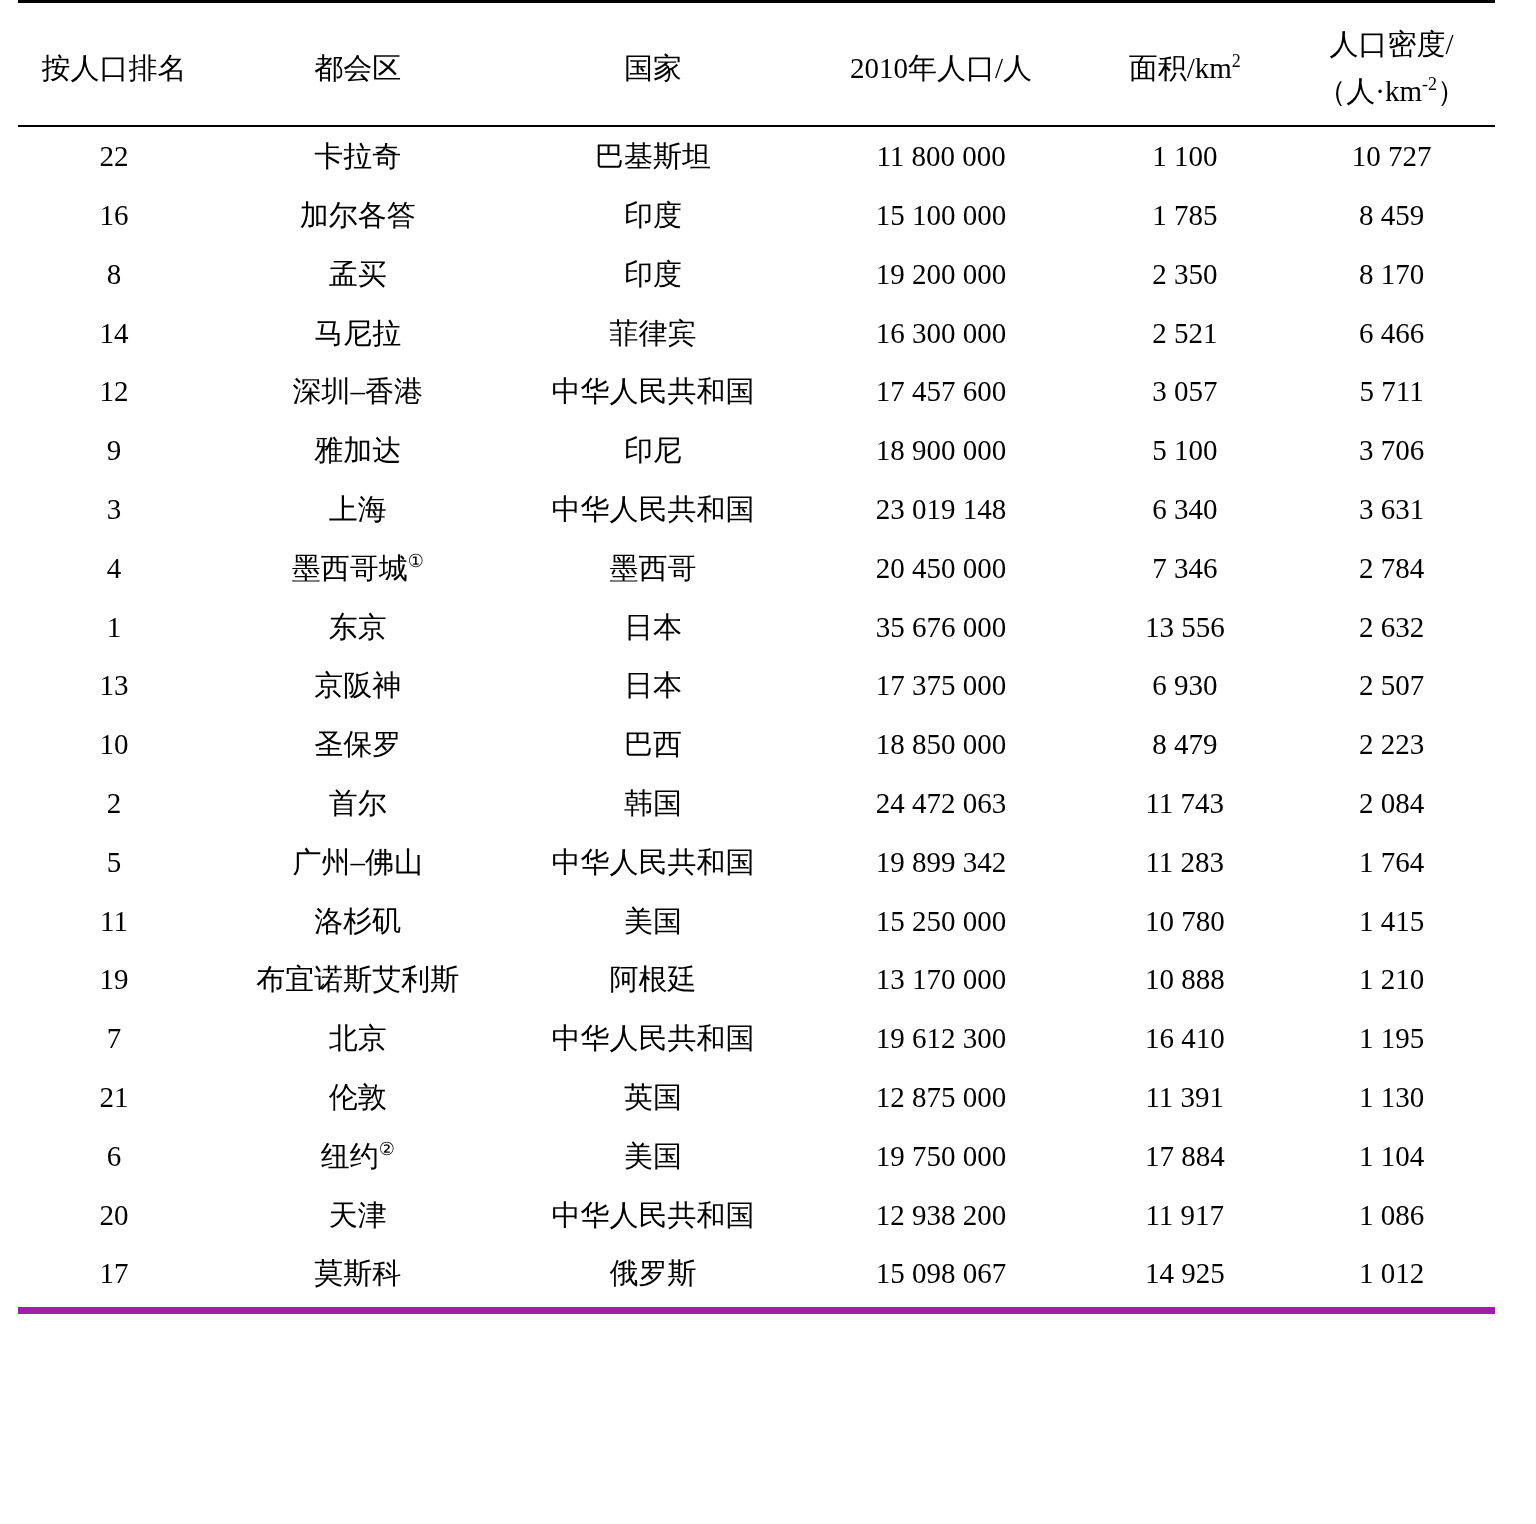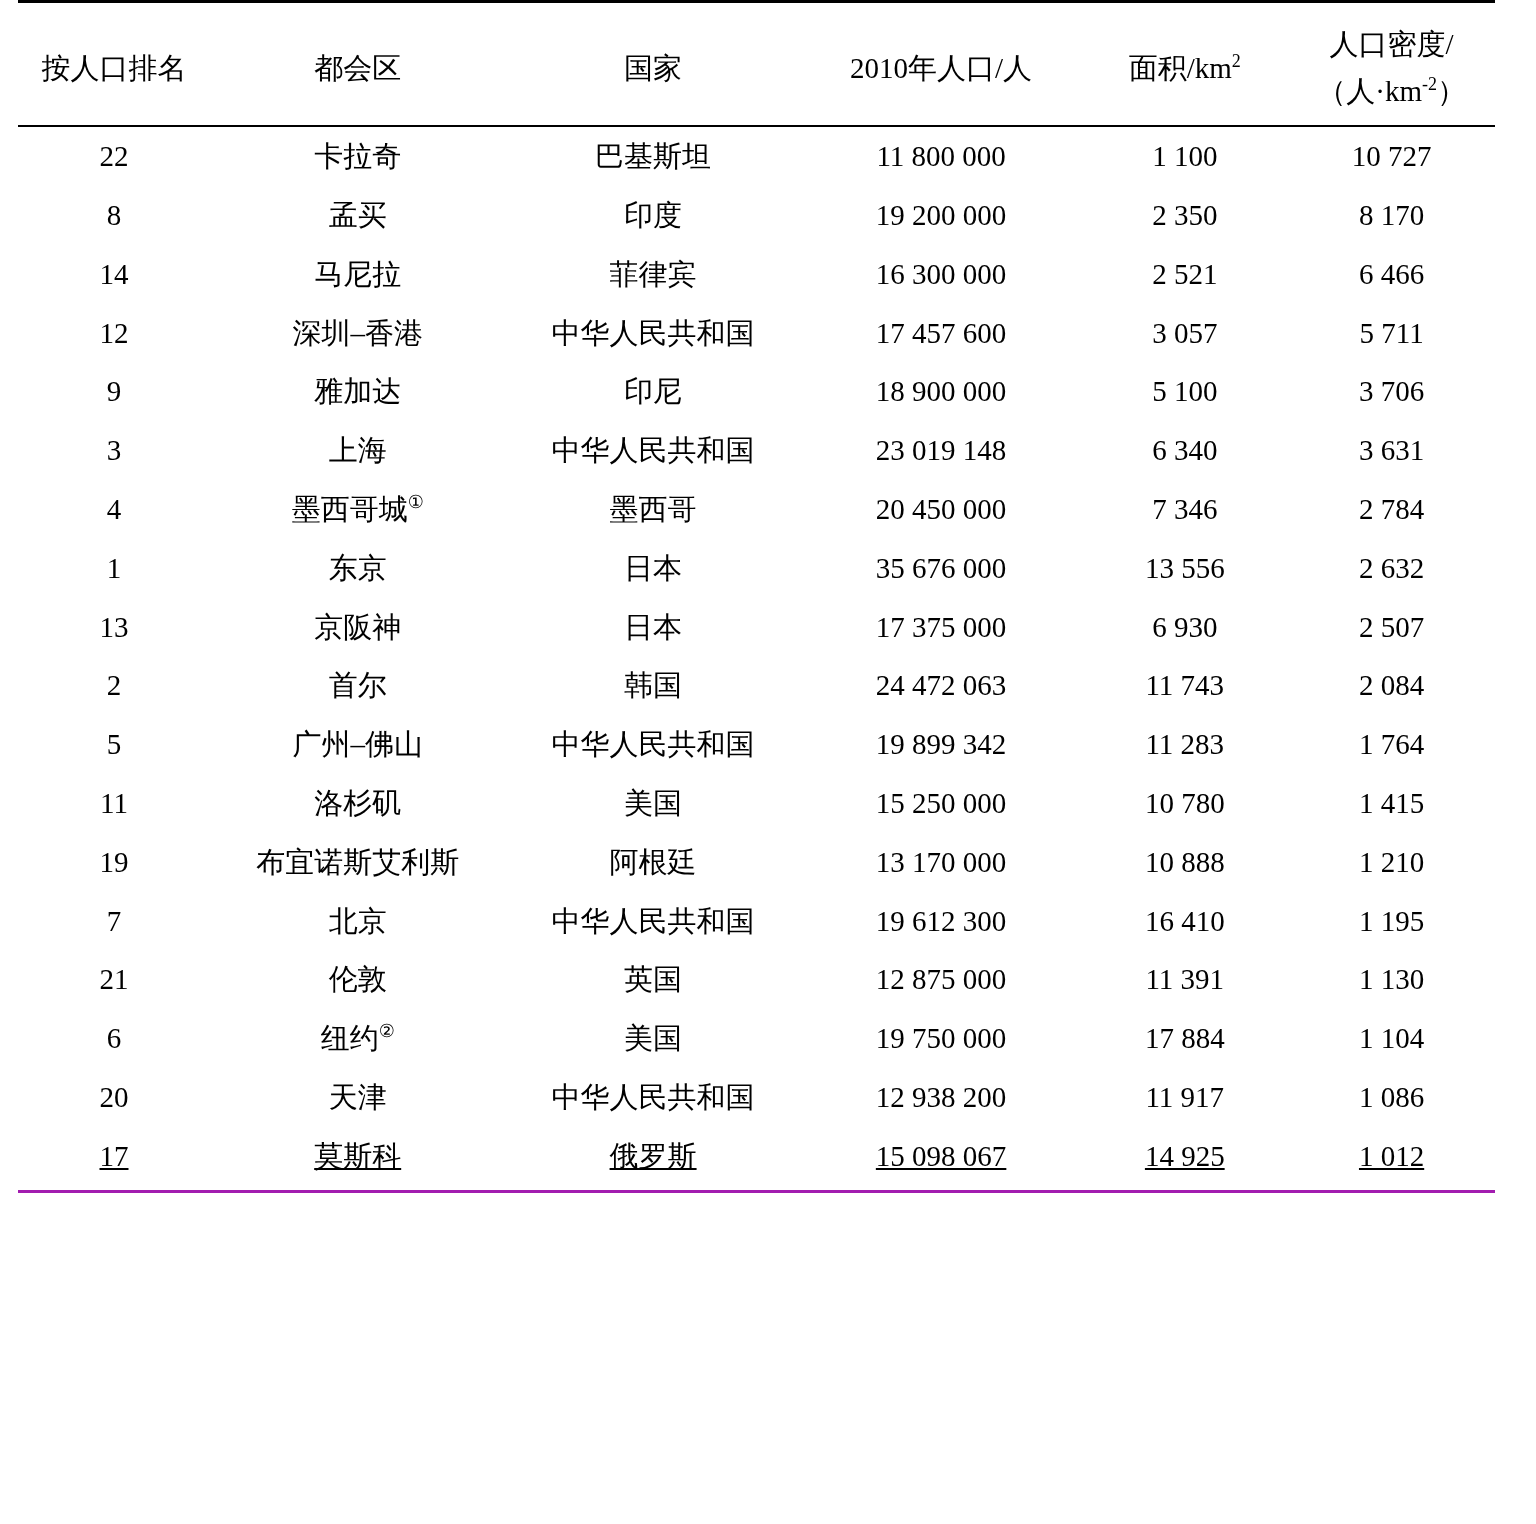--- a/index.html
+++ b/index.html
@@ -40,23 +40,22 @@
     padding-bottom: 14px;
   }
   tbody td {
     font-size: 29px;
     text-align: center;
     vertical-align: middle;
     padding: 12px 4px;
     line-height: 1.2;
   }
   tbody tr:last-child td {
-    border-bottom: 3px solid #a21caf;
+    border-bottom: 7px solid #a21caf;
     padding-bottom: 16px;
-    text-decoration: underline;
   }
   .col-rank   { width: 13.0%; }
   .col-metro  { width: 20.0%; }
   .col-country{ width: 20.0%; }
   .col-pop    { width: 19.0%; }
   .col-area   { width: 14.0%; }
   .col-density{ width: 14.0%; }
 
   .hdr-stack {
     display: block;
@@ -103,20 +102,28 @@
     <tbody id="table-body">
         <tr>
           <td>22</td>
           <td>卡拉奇</td>
           <td>巴基斯坦</td>
           <td>11 800 000</td>
           <td>1 100</td>
           <td>10 727</td>
         </tr>
         <tr>
+          <td>16</td>
+          <td>加尔各答</td>
+          <td>印度</td>
+          <td>15 100 000</td>
+          <td>1 785</td>
+          <td>8 459</td>
+        </tr>
+        <tr>
           <td>8</td>
           <td>孟买</td>
           <td>印度</td>
           <td>19 200 000</td>
           <td>2 350</td>
           <td>8 170</td>
         </tr>
         <tr>
           <td>14</td>
           <td>马尼拉</td>
@@ -167,20 +174,28 @@
         </tr>
         <tr>
           <td>13</td>
           <td>京阪神</td>
           <td>日本</td>
           <td>17 375 000</td>
           <td>6 930</td>
           <td>2 507</td>
         </tr>
         <tr>
+          <td>10</td>
+          <td>圣保罗</td>
+          <td>巴西</td>
+          <td>18 850 000</td>
+          <td>8 479</td>
+          <td>2 223</td>
+        </tr>
+        <tr>
           <td>2</td>
           <td>首尔</td>
           <td>韩国</td>
           <td>24 472 063</td>
           <td>11 743</td>
           <td>2 084</td>
         </tr>
         <tr>
           <td>5</td>
           <td>广州–佛山</td>

